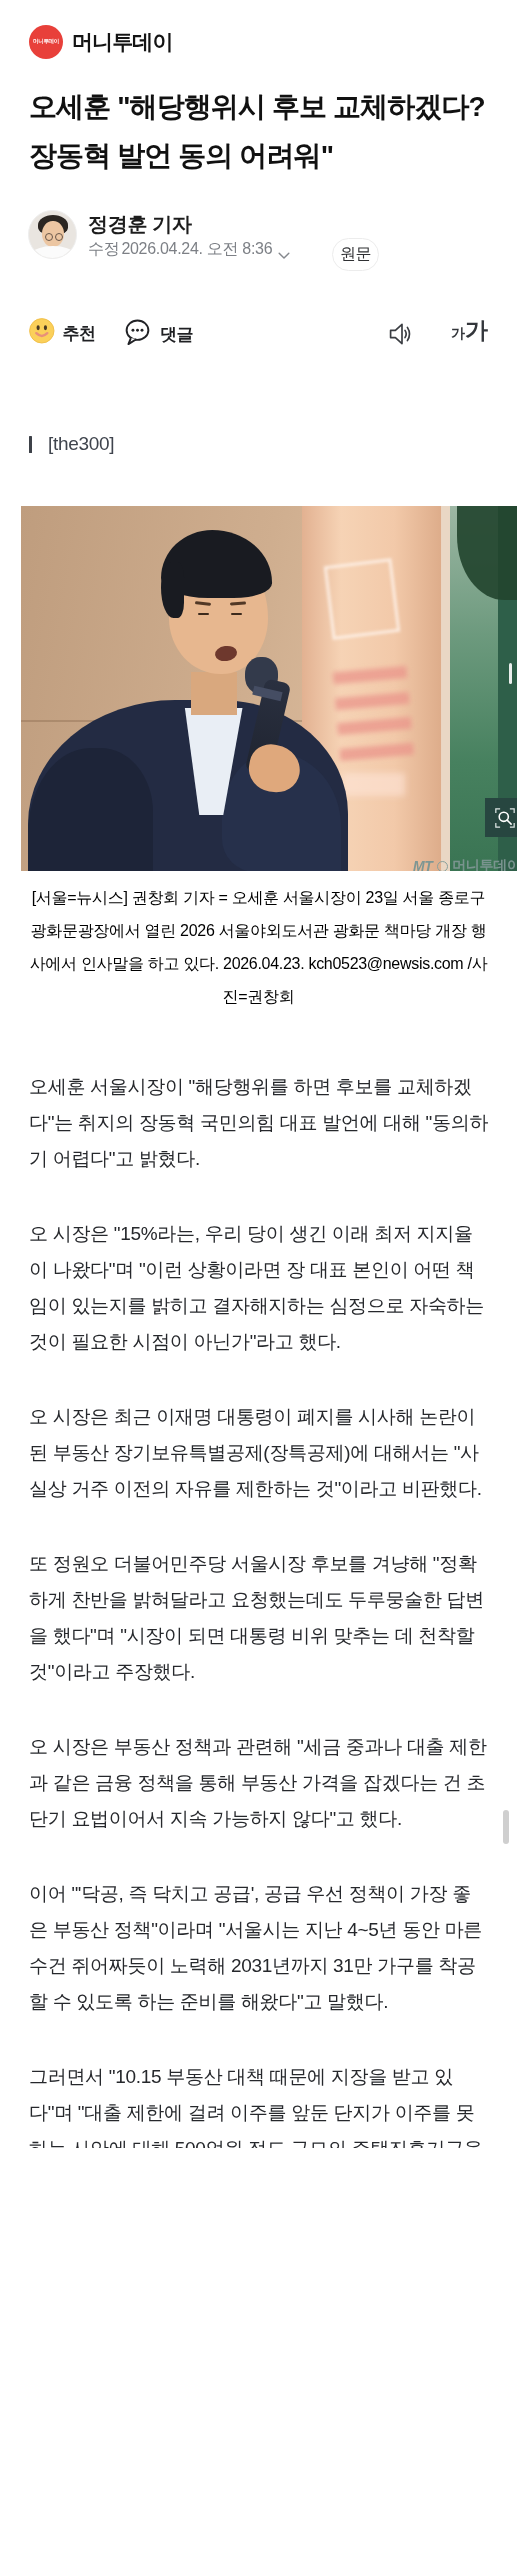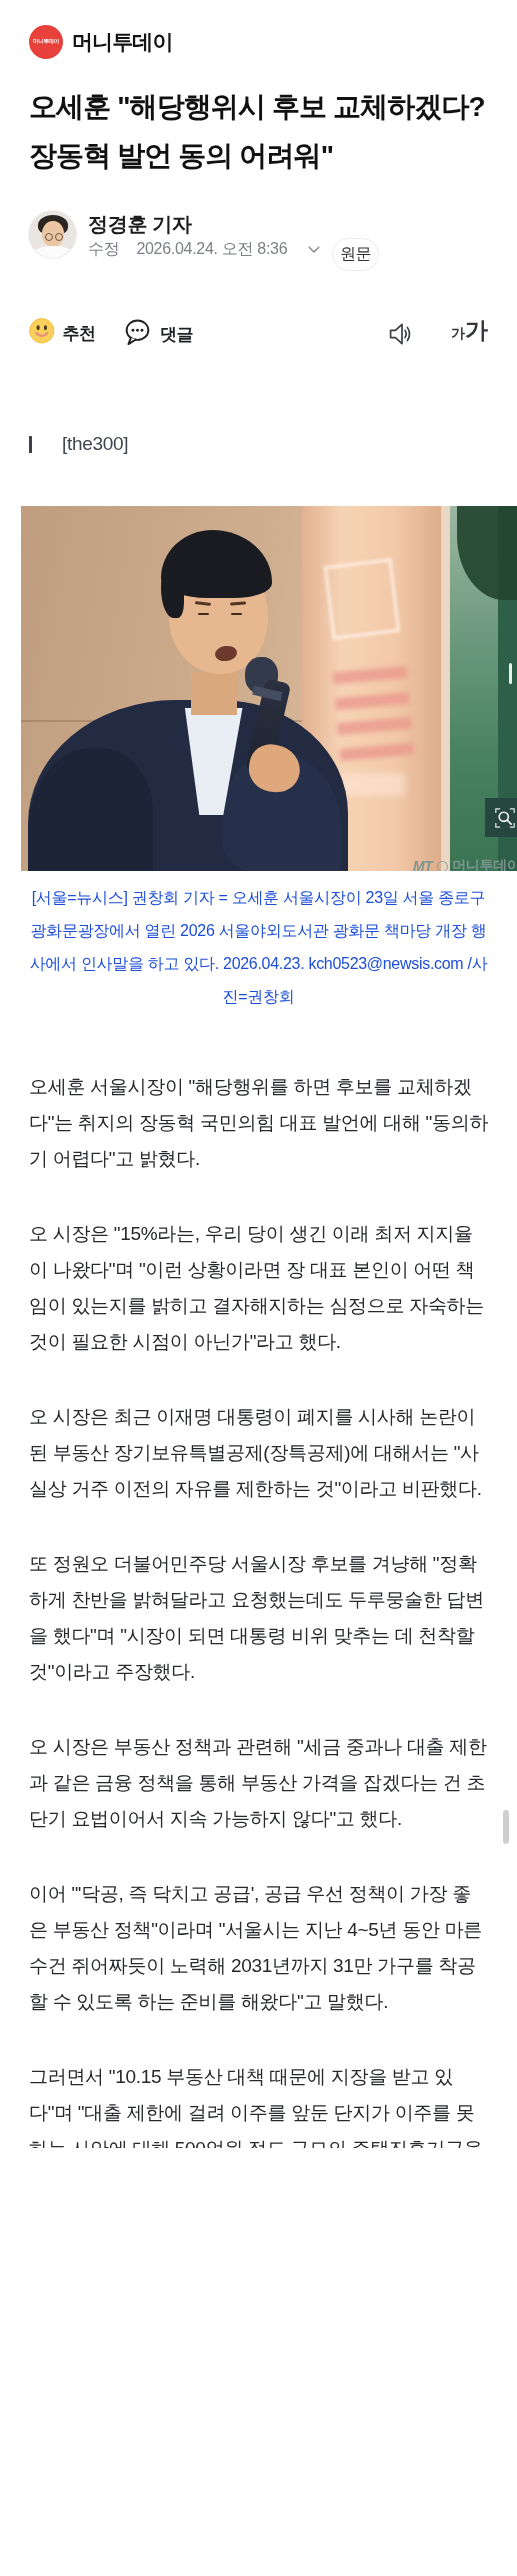--- a/index.html
+++ b/index.html
@@ -23,40 +23,40 @@
   
   .byline{position:absolute;left:28px;top:209px;width:463px;height:58px;}
   .avatar{position:absolute;left:0;top:1.2px;width:49px;height:49px;border-radius:50%;
     background:#e9e5e0;overflow:hidden;border:0.6px solid #eee;}
   .av-hair{position:absolute;left:9px;top:4.3px;width:30px;height:20px;background:#2b2622;border-radius:55% 55% 42% 46%;}
   .av-face{position:absolute;left:13.4px;top:10.3px;width:22px;height:26px;background:#ecc6a2;border-radius:48% 48% 50% 50%;}
   .av-glass{position:absolute;top:22px;width:8px;height:8px;border:1.2px solid #68564a;border-radius:50%;}
   .av-glass.l{left:16px;} .av-glass.r{left:25.6px;}
   .av-shirt{position:absolute;left:4.3px;top:35px;width:40px;height:14.6px;background:#fbfbfb;border-radius:50% 50% 0 0;}
   .reporter-name{position:absolute;left:60px;top:2.4px;font-size:20px;font-weight:700;color:#1d1d1d;letter-spacing:-0.3px;}
-  .date-row{position:absolute;left:60px;top:30px;display:flex;align-items:center;gap:17px;
+  .date-row{position:absolute;left:60px;top:30px;display:flex;align-items:flex-end;gap:2px;
     font-size:16px;color:#7d8086;letter-spacing:-0.3px;}
   .chevron-down{margin-left:3.7px;display:inline-flex;}
   .original-btn{position:absolute;left:304px;top:29px;width:47px;height:33px;
     border:1.2px solid #ececec;border-radius:17px;font-size:16px;color:#2f3033;
     display:flex;align-items:center;justify-content:center;letter-spacing:-0.6px;}
 
   
   .action-bar{position:absolute;left:29px;top:318px;width:460px;height:33px;}
   .act-btn{position:absolute;top:0;display:flex;align-items:center;gap:8px;
     font-size:17px;font-weight:700;color:#1f2023;letter-spacing:-0.6px;}
   .recommend-btn{left:0;}
   .comment-btn{left:94px;}
   .tts-btn{position:absolute;left:359px;top:3.7px;}
   .textsize-btn{position:absolute;left:422px;top:1.2px;display:flex;align-items:flex-end;color:#33363b;}
   .ts-small{font-size:14px;font-weight:600;line-height:1;padding-bottom:2.4px;}
   .ts-large{font-size:23px;font-weight:600;line-height:1;}
 
   
-  .section-tag{position:absolute;left:29px;top:433px;display:flex;align-items:center;gap:30px;}
+  .section-tag{position:absolute;left:29px;top:433px;display:flex;align-items:center;gap:16px;}
   .tag-bar{width:3px;height:17px;background:#3d4148;border-radius:0.6px;}
   .tag-text{font-size:19px;color:#3f444d;letter-spacing:-0.3px;}
 
   
   .photo{position:absolute;left:6.7px;top:492px;width:506px;height:365px;margin:14px;
     background:linear-gradient(100deg,#bf9d7e,#cfae8f 45%,#d8b899 62%);overflow:hidden;}
   .photo *{position:absolute;}
   .ph-seam{left:0;top:214px;width:283px;height:1.8px;background:rgba(110,80,55,.28);}
   .ph-pillar{left:281px;top:0;width:140px;height:365px;
     background:linear-gradient(90deg,#e2b191,#f6d3b5 28%,#f2c9a9 66%,#ddac8a);}
@@ -101,21 +101,21 @@
   .ph-zoom-btn{left:464px;top:292px;width:41px;height:39px;background:#274640;
     display:flex;align-items:center;justify-content:center;}
   .watermark{left:auto;right:6px;top:351px;display:flex;align-items:center;gap:4.3px;
     color:#7e9693;font-size:14px;letter-spacing:-0.3px;}
   .wm-mt{font-style:italic;font-weight:700;position:static;}
   .wm-circle{position:static;width:11px;height:11px;border-radius:50%;border:1.2px solid #8aa09c;}
   .wm-brand{position:static;font-weight:600;opacity:.95;}
 
   
   .caption{position:absolute;left:24px;top:881px;width:469px;margin:0;text-align:center;
-    font-size:16px;line-height:33px;color:#1d4ed8;letter-spacing:-0.3px;}
+    font-size:16px;line-height:33px;color:#000000;letter-spacing:-0.3px;}
 
   
   .article-body{position:absolute;left:29px;top:1069px;width:460px;
     font-size:19px;line-height:36px;color:#26282c;letter-spacing:-0.3px;}
   .article-body p{margin:0 0 39px 0;}
   .article-body p:last-child{margin-bottom:0;}
 
   
   .scroll-thumb{position:absolute;left:503px;top:1810px;width:5.5px;height:34px;
     background:#cfcfcf;border-radius:3px;}

